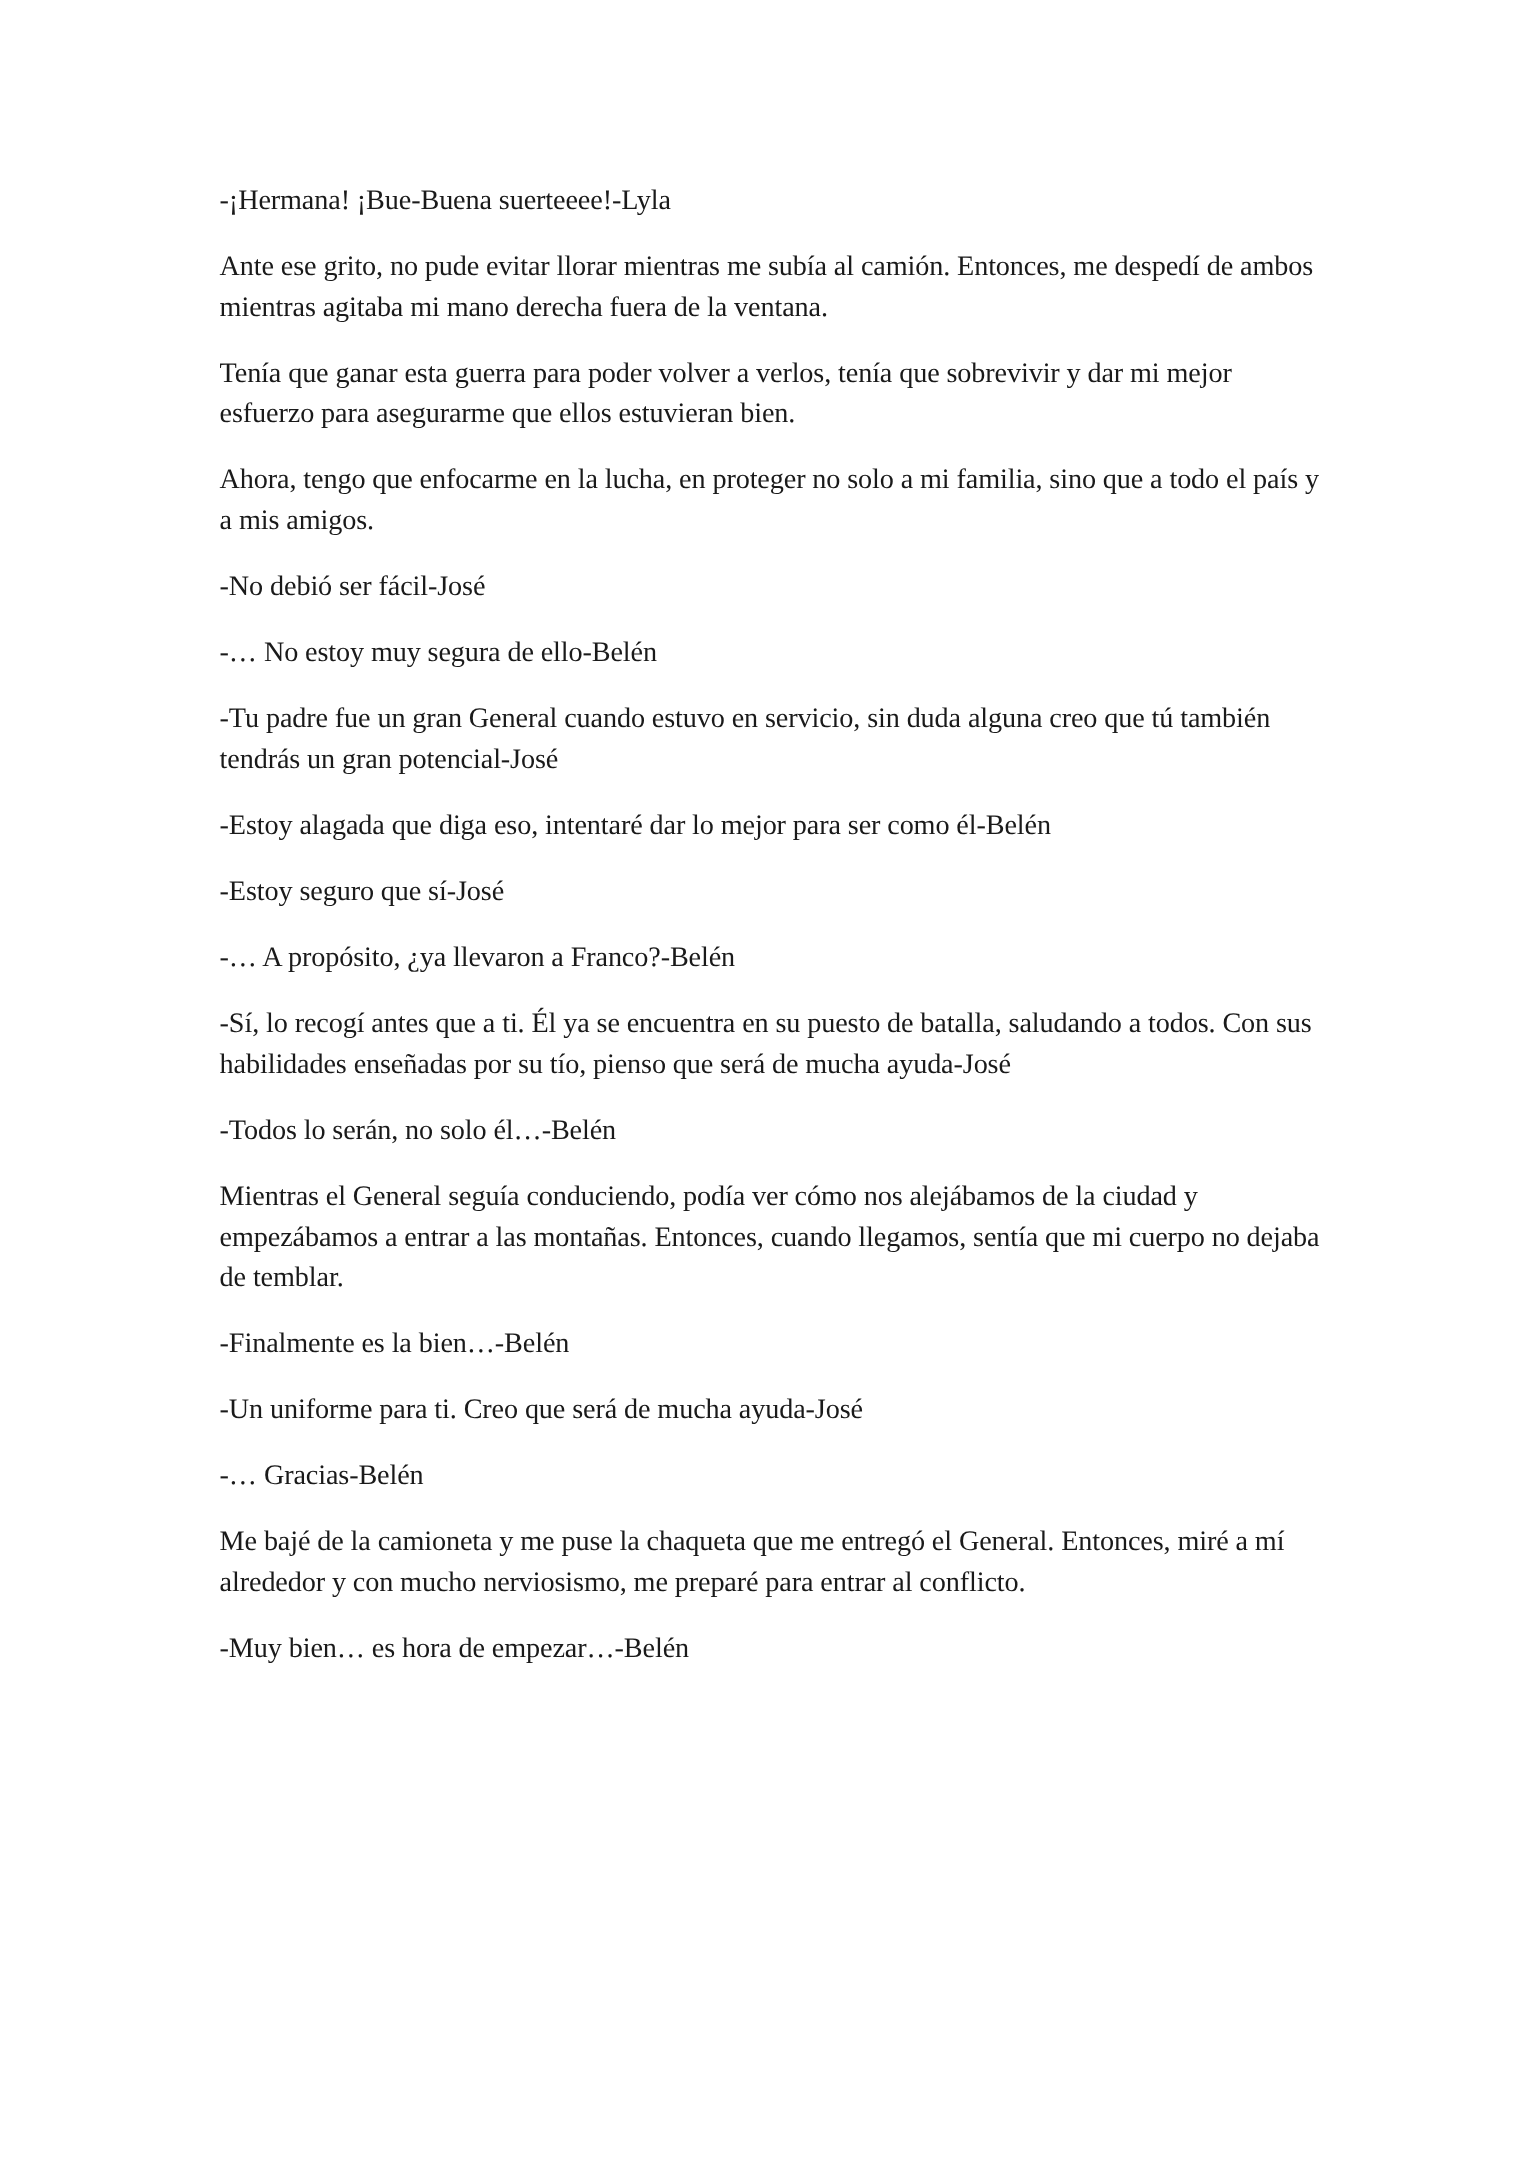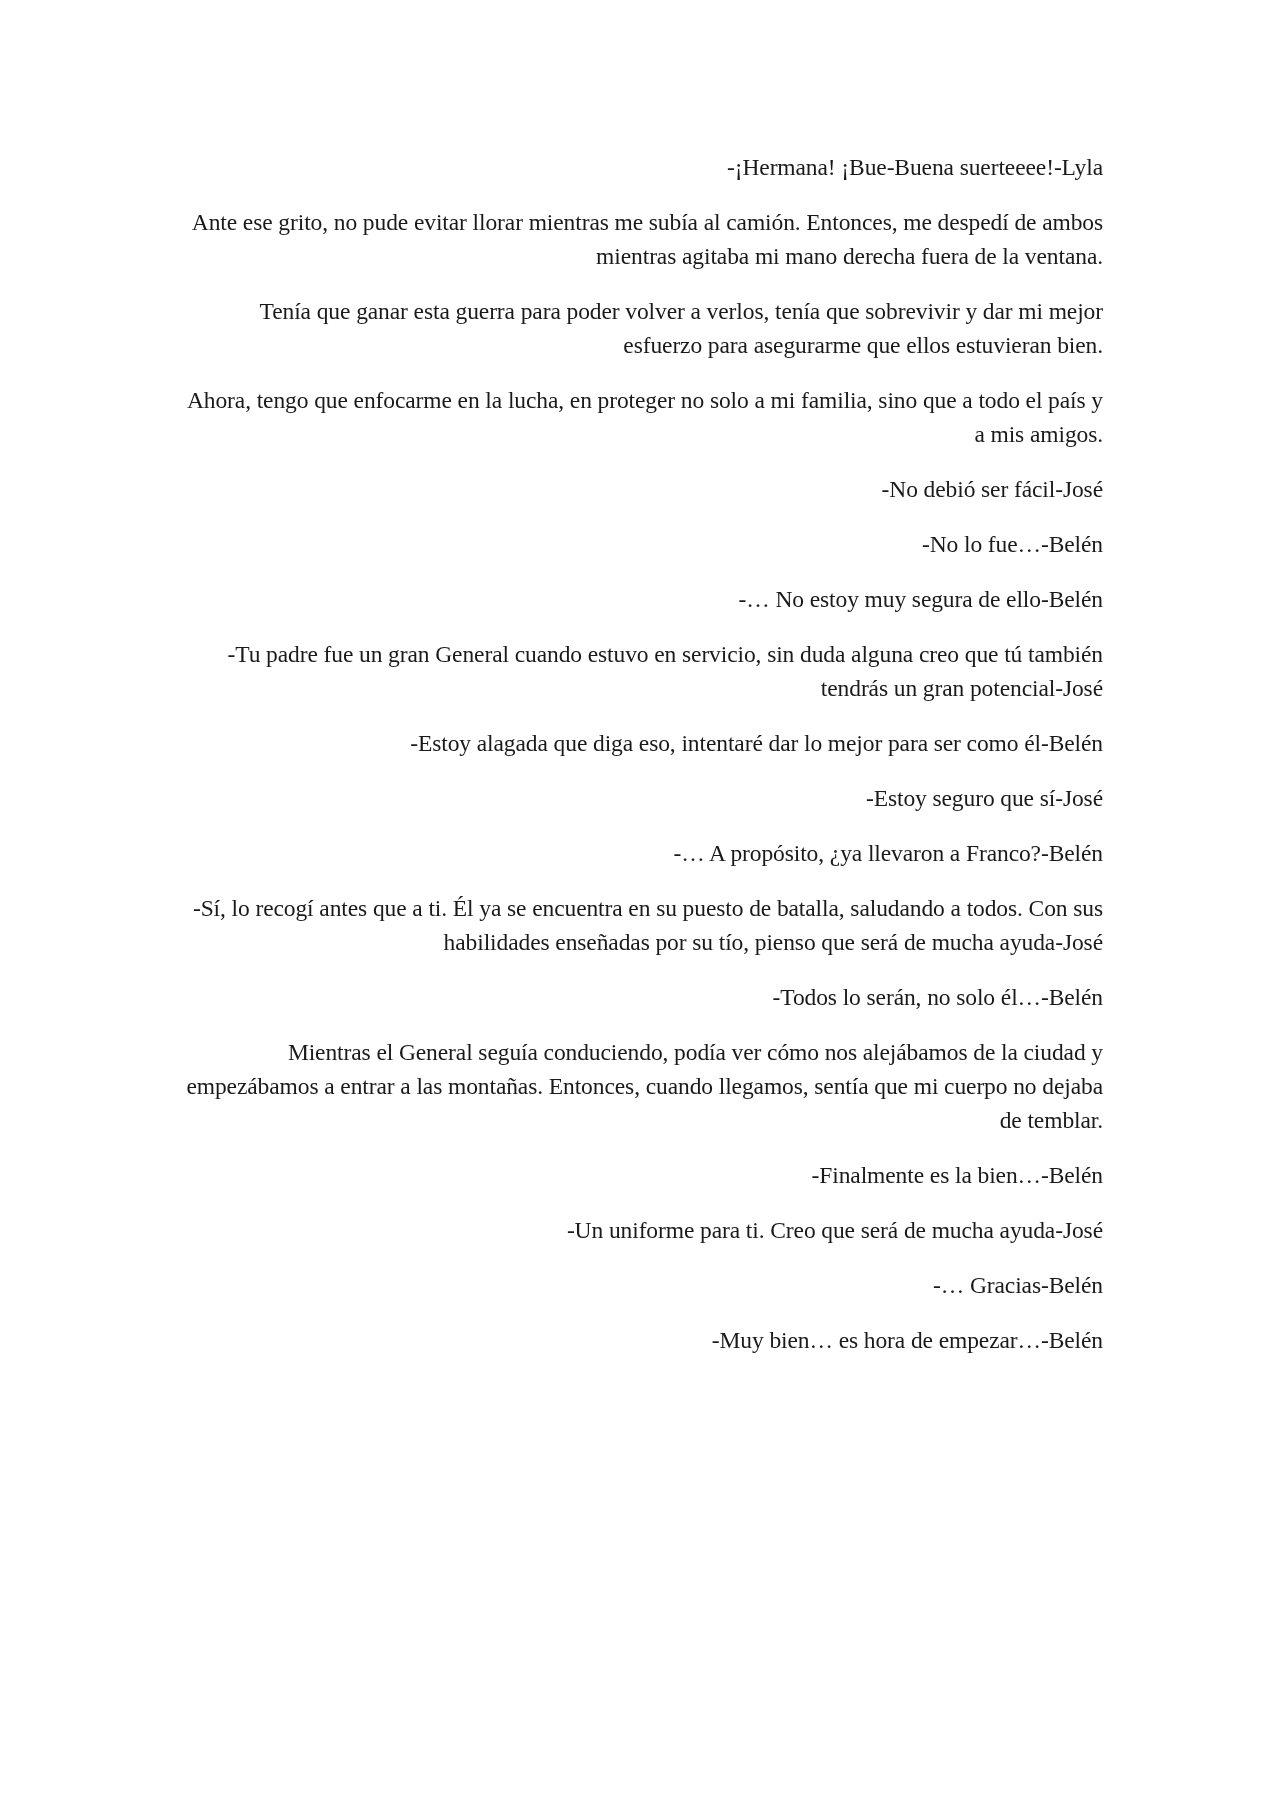--- a/index.html
+++ b/index.html
@@ -23,45 +23,44 @@
     }
     .content {
       position: absolute;
       left: 183px;
       top: 150px;
       width: 920px;
       font-family: "Liberation Serif", "DejaVu Serif", serif;
       font-size: 23.5px;
       line-height: 34px;
       color: #1a1a1a;
-      text-align: right;
     }
     .content p {
       margin: 0 0 21px 0;
       padding: 0;
       letter-spacing: -0.1px;
     }
   </style>
 </head>
 <body>
 
 <div class="page">
   <div class="content">
     <p>-¡Hermana! ¡Bue-Buena suerteeee!-Lyla</p>
     <p>Ante ese grito, no pude evitar llorar mientras me subía al camión. Entonces, me despedí de ambos mientras agitaba mi mano derecha fuera de la ventana.</p>
     <p>Tenía que ganar esta guerra para poder volver a verlos, tenía que sobrevivir y dar mi mejor esfuerzo para asegurarme que ellos estuvieran bien.</p>
     <p>Ahora, tengo que enfocarme en la lucha, en proteger no solo a mi familia, sino que a todo el país y a mis amigos.</p>
     <p>-No debió ser fácil-José</p>
-    <p>-No lo fue…-Belén</p>
     <p>-… No estoy muy segura de ello-Belén</p>
     <p>-Tu padre fue un gran General cuando estuvo en servicio, sin duda alguna creo que tú también tendrás un gran potencial-José</p>
     <p>-Estoy alagada que diga eso, intentaré dar lo mejor para ser como él-Belén</p>
     <p>-Estoy seguro que sí-José</p>
     <p>-… A propósito, ¿ya llevaron a Franco?-Belén</p>
     <p>-Sí, lo recogí antes que a ti. Él ya se encuentra en su puesto de batalla, saludando a todos. Con sus habilidades enseñadas por su tío, pienso que será de mucha ayuda-José</p>
     <p>-Todos lo serán, no solo él…-Belén</p>
     <p>Mientras el General seguía conduciendo, podía ver cómo nos alejábamos de la ciudad y empezábamos a entrar a las montañas. Entonces, cuando llegamos, sentía que mi cuerpo no dejaba de temblar.</p>
     <p>-Finalmente es la bien…-Belén</p>
     <p>-Un uniforme para ti. Creo que será de mucha ayuda-José</p>
     <p>-… Gracias-Belén</p>
+    <p>Me bajé de la camioneta y me puse la chaqueta que me entregó el General. Entonces, miré a mí alrededor y con mucho nerviosismo, me preparé para entrar al conflicto.</p>
     <p>-Muy bien… es hora de empezar…-Belén</p>
   </div>
 </div>
 
 </body></html>

